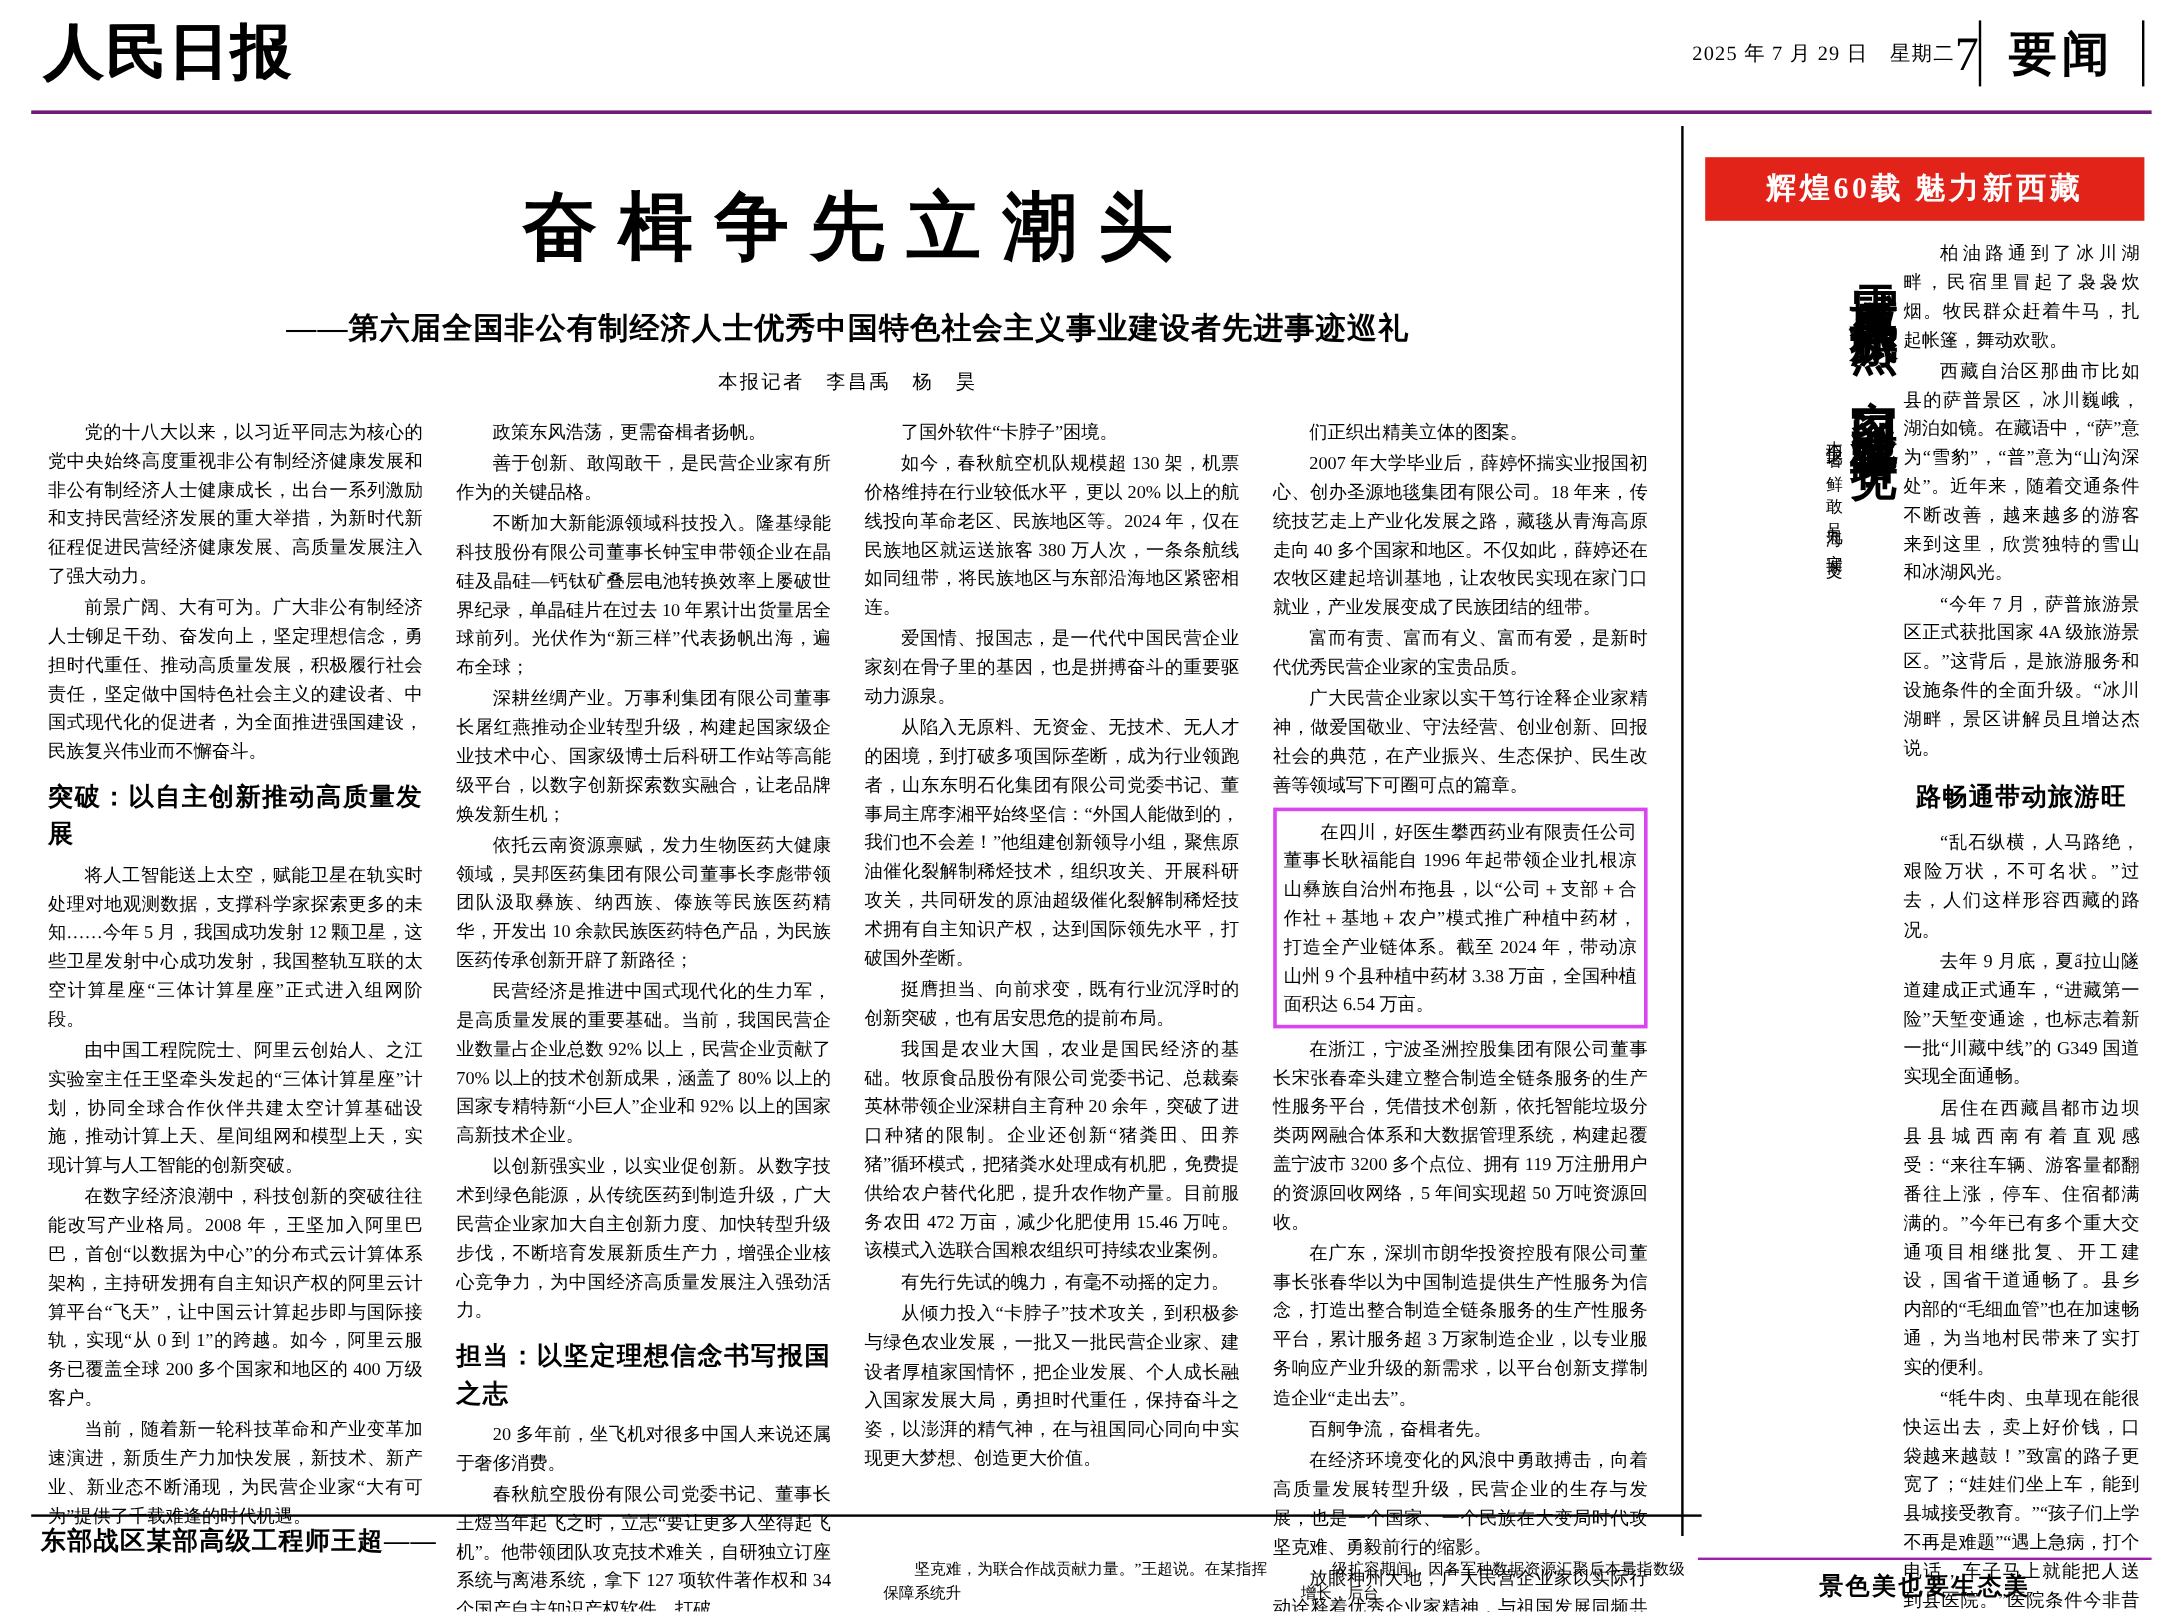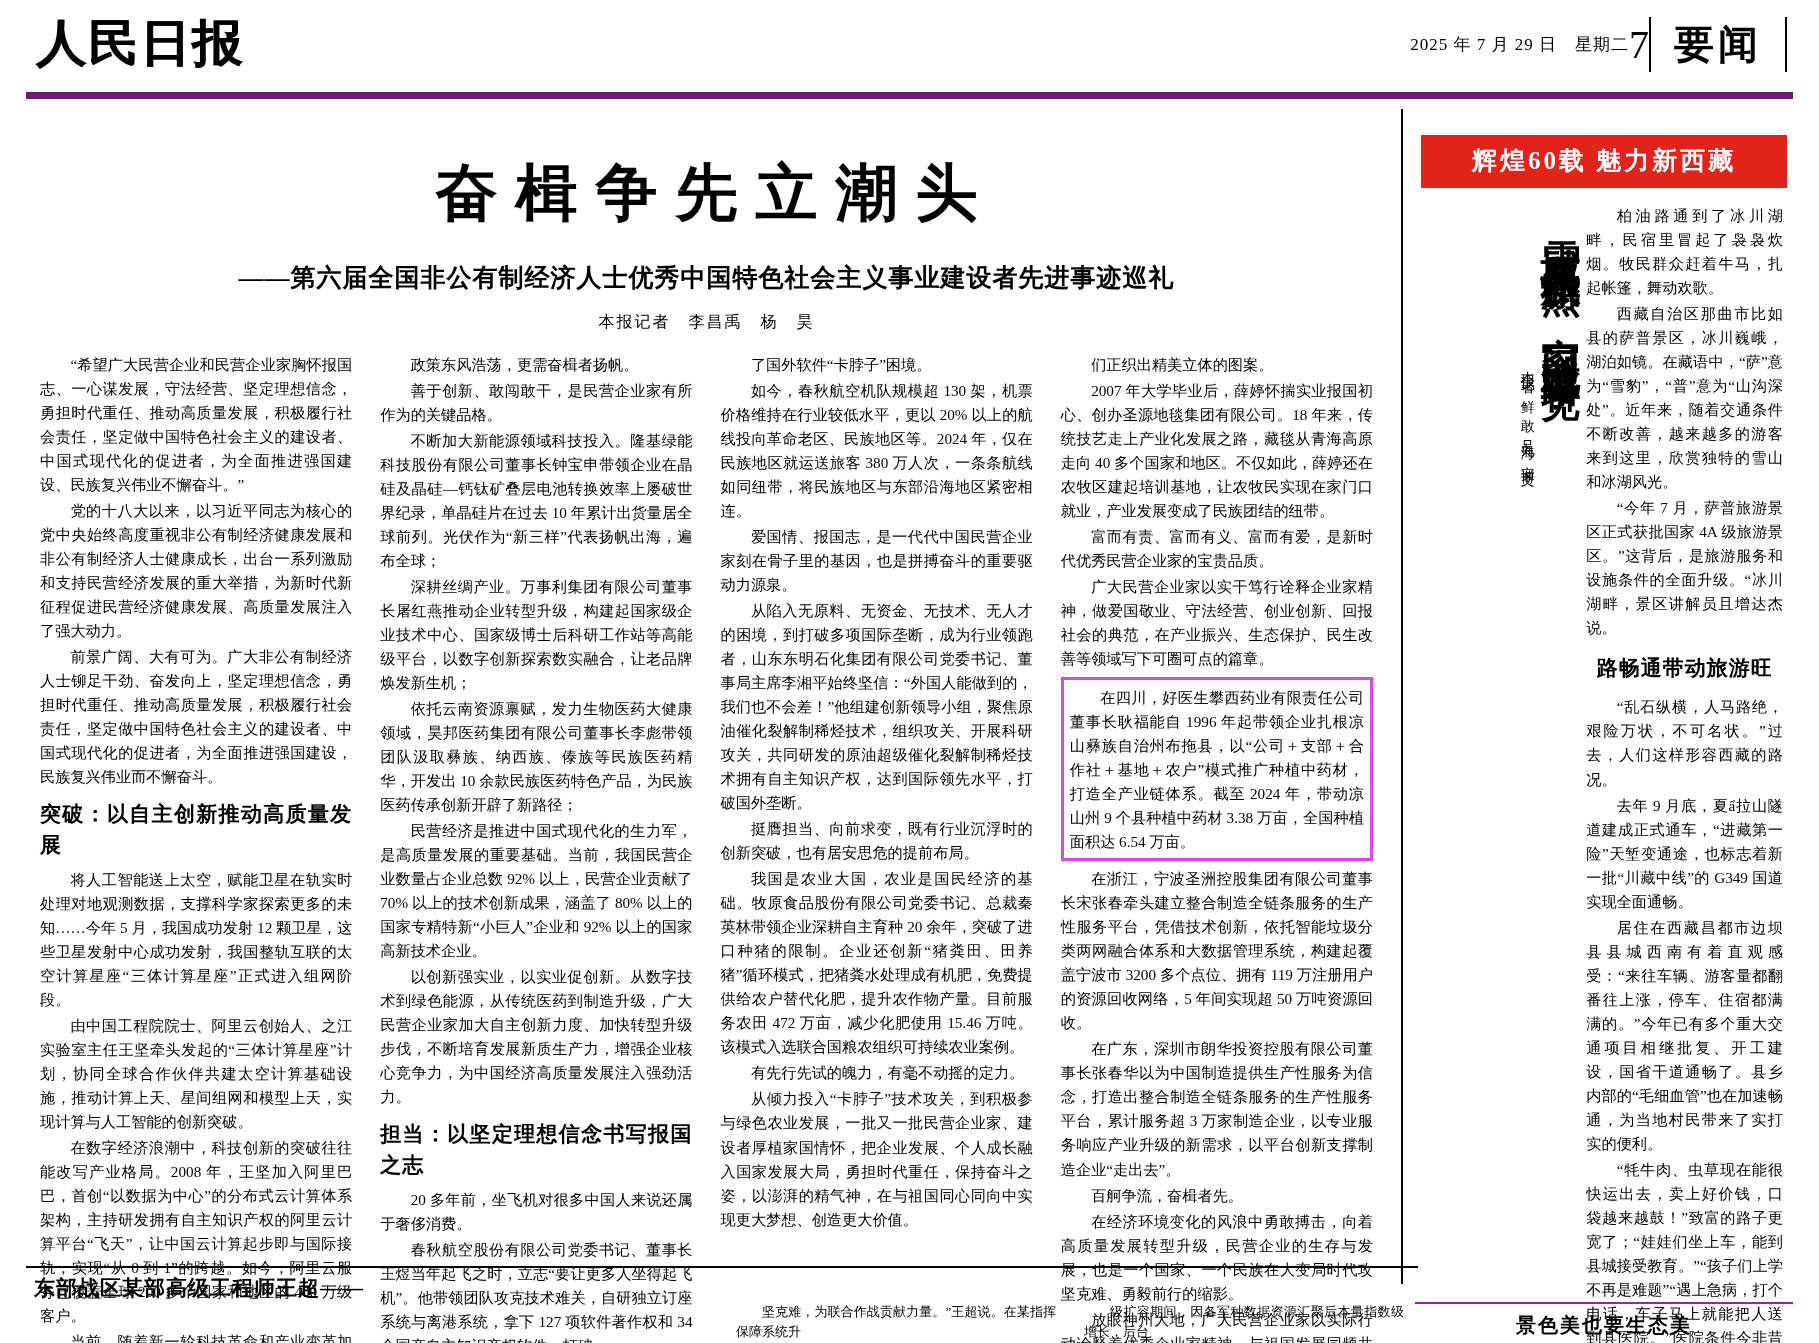--- a/index.html
+++ b/index.html
@@ -23,21 +23,21 @@
     padding: 0 26px;
   }
 
   
   .masthead {
     position: relative;
     height: 92px;
     display: flex;
     align-items: center;
     justify-content: space-between;
-    border-bottom: 7px solid #701a75;
+    border-bottom: 3px solid #701a75;
     padding: 0 6px 0 10px;
   }
   .logo {
     font-family: "DejaVu Serif", serif;
     font-weight: bold;
     font-size: 50px;
     letter-spacing: 2px;
     line-height: 1;
     padding-bottom: 6px;
     text-shadow: 1px 0 0 #000;
@@ -264,21 +264,20 @@
 
     <div class="left-zone">
 
       <div class="headline">奋楫争先立潮头</div>
       <div class="subhead">——第六届全国非公有制经济人士优秀中国特色社会主义事业建设者先进事迹巡礼</div>
       <div class="byline">本报记者　李昌禹　杨　昊</div>
 
       <div class="cols">
 
         <div class="col">
-          <p>“希望广大民营企业和民营企业家胸怀报国志、一心谋发展，守法经营、坚定理想信念，勇担时代重任、推动高质量发展，积极履行社会责任，坚定做中国特色社会主义的建设者、中国式现代化的促进者，为全面推进强国建设、民族复兴伟业不懈奋斗。”</p>
           <p>党的十八大以来，以习近平同志为核心的党中央始终高度重视非公有制经济健康发展和非公有制经济人士健康成长，出台一系列激励和支持民营经济发展的重大举措，为新时代新征程促进民营经济健康发展、高质量发展注入了强大动力。</p>
           <p>前景广阔、大有可为。广大非公有制经济人士铆足干劲、奋发向上，坚定理想信念，勇担时代重任、推动高质量发展，积极履行社会责任，坚定做中国特色社会主义的建设者、中国式现代化的促进者，为全面推进强国建设，民族复兴伟业而不懈奋斗。</p>
           <h3>突破：以自主创新推动高质量发展</h3>
           <p>将人工智能送上太空，赋能卫星在轨实时处理对地观测数据，支撑科学家探索更多的未知……今年 5 月，我国成功发射 12 颗卫星，这些卫星发射中心成功发射，我国整轨互联的太空计算星座“三体计算星座”正式进入组网阶段。</p>
           <p>由中国工程院院士、阿里云创始人、之江实验室主任王坚牵头发起的“三体计算星座”计划，协同全球合作伙伴共建太空计算基础设施，推动计算上天、星间组网和模型上天，实现计算与人工智能的创新突破。</p>
           <p>在数字经济浪潮中，科技创新的突破往往能改写产业格局。2008 年，王坚加入阿里巴巴，首创“以数据为中心”的分布式云计算体系架构，主持研发拥有自主知识产权的阿里云计算平台“飞天”，让中国云计算起步即与国际接轨，实现“从 0 到 1”的跨越。如今，阿里云服务已覆盖全球 200 多个国家和地区的 400 万级客户。</p>
           <p>当前，随着新一轮科技革命和产业变革加速演进，新质生产力加快发展，新技术、新产业、新业态不断涌现，为民营企业家“大有可为”提供了千载难逢的时代机遇。</p>
         </div>
 
         <div class="col">

